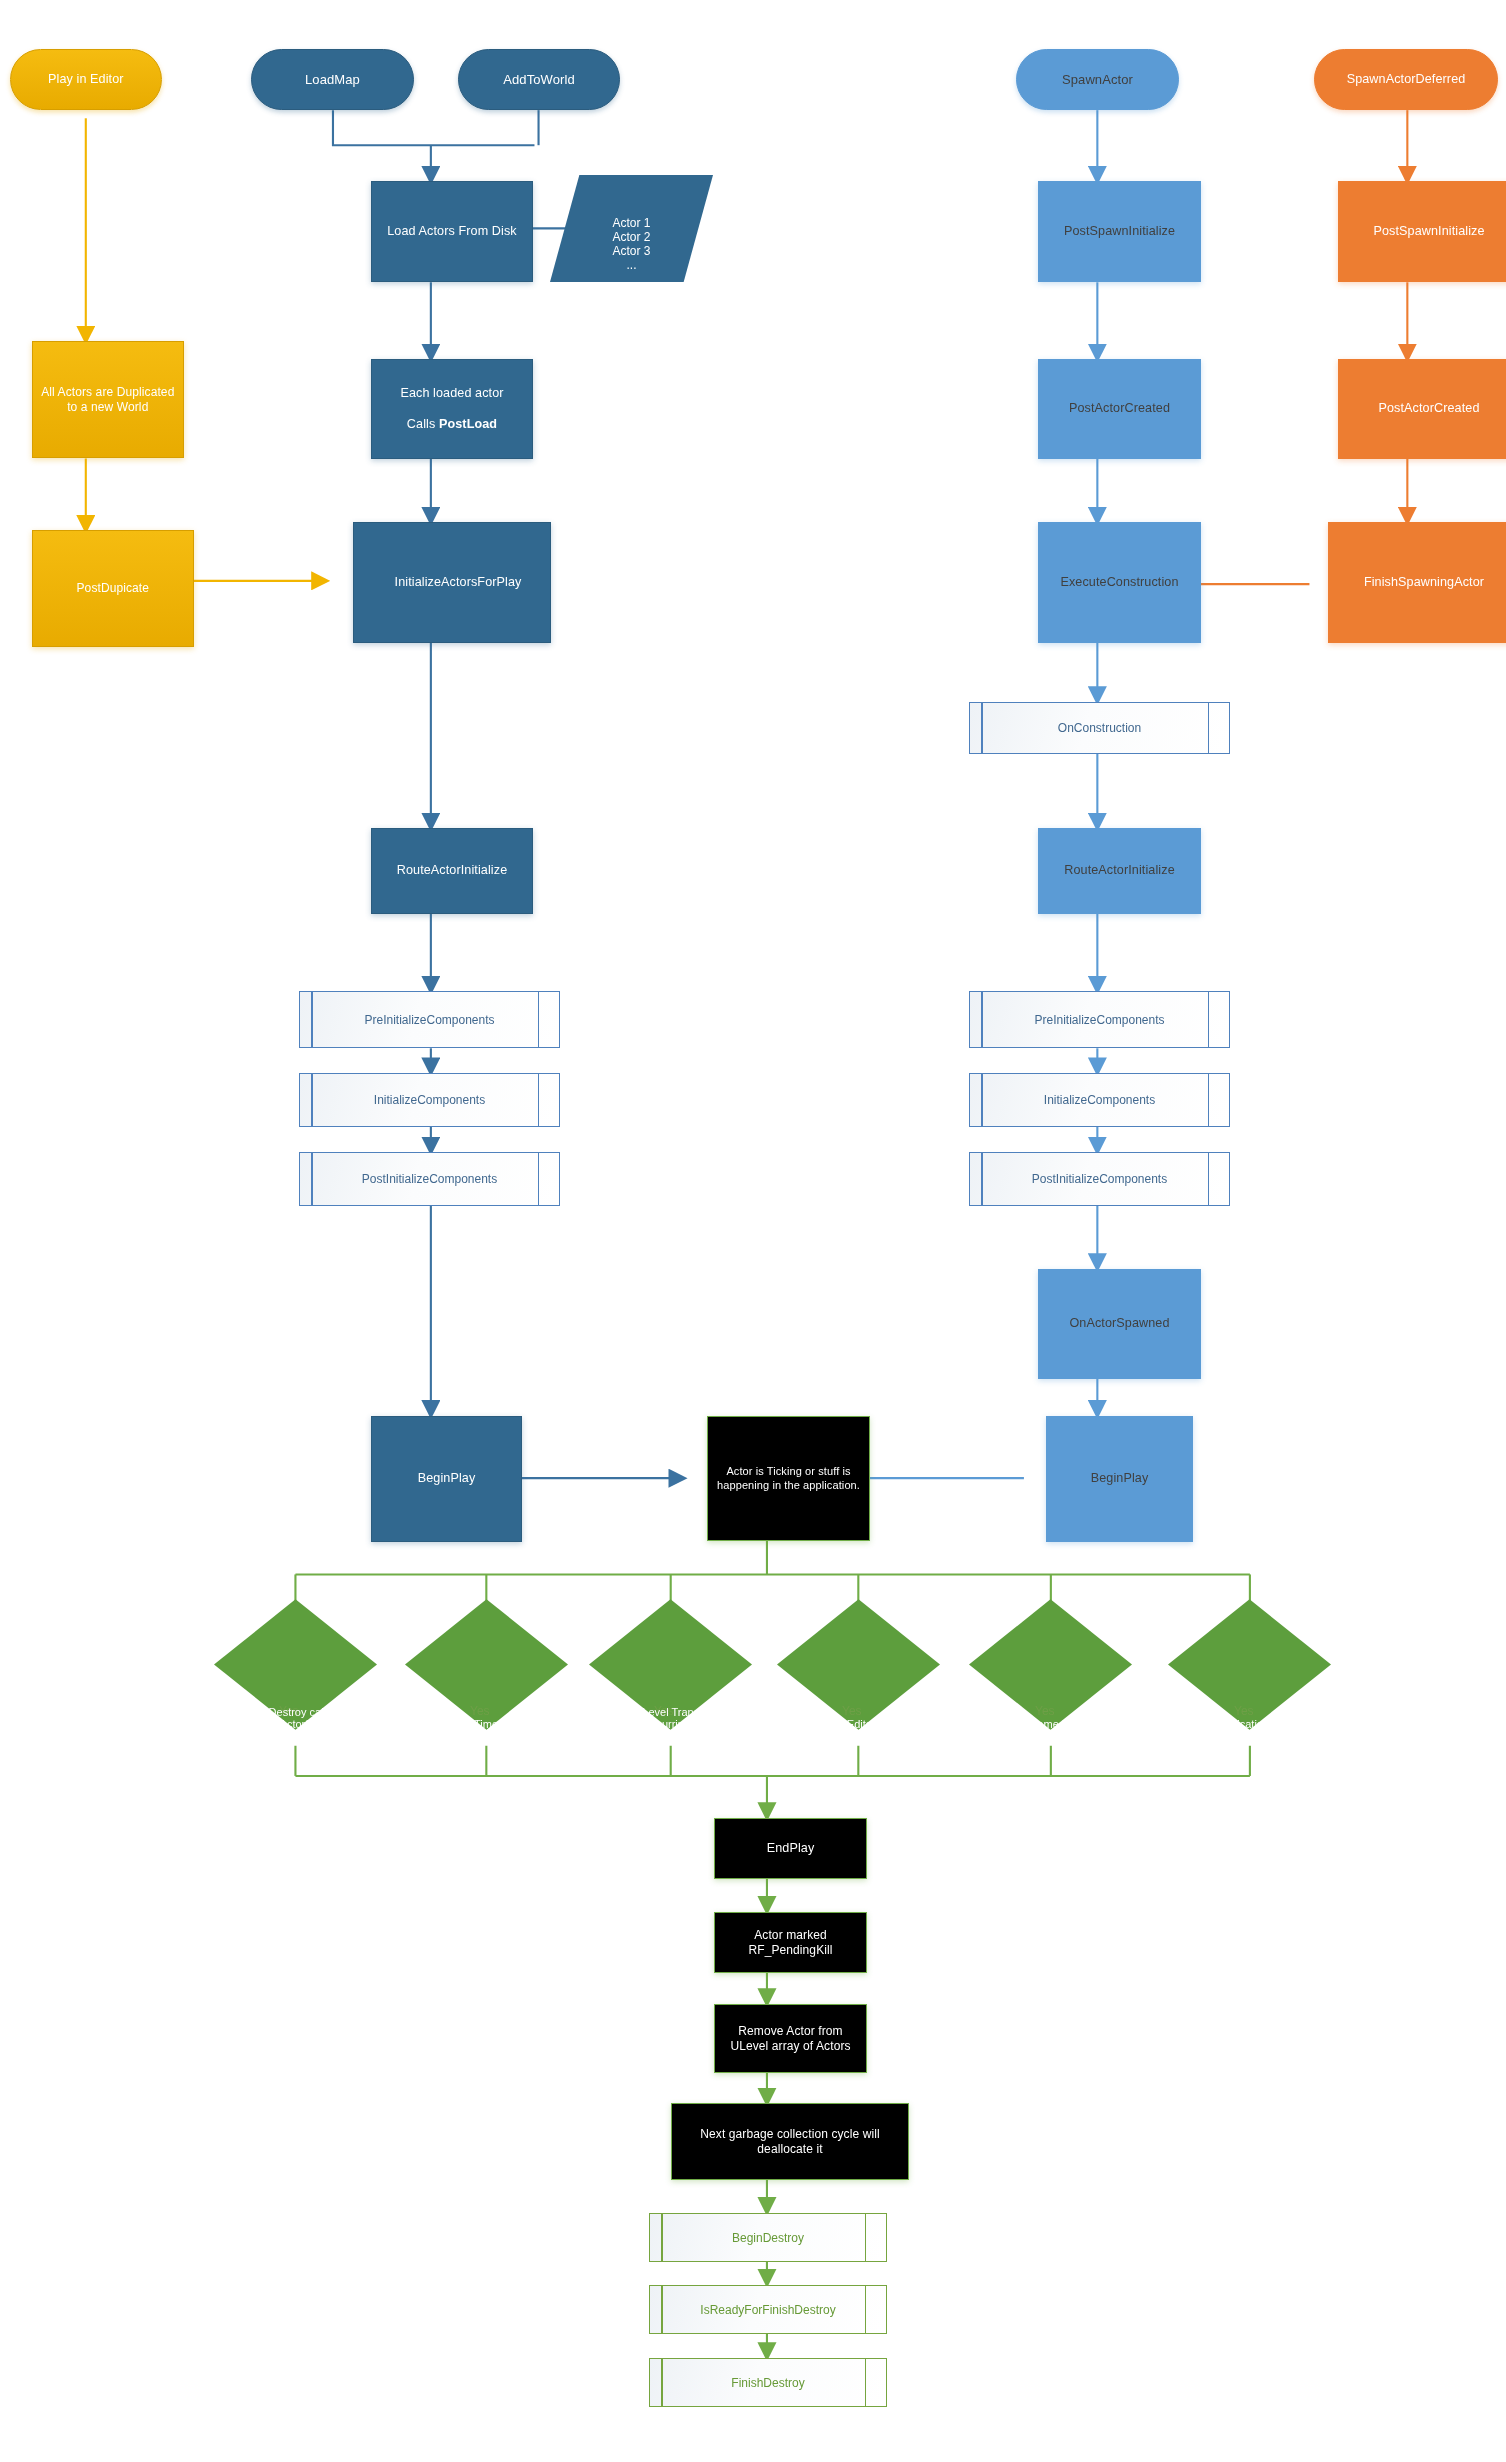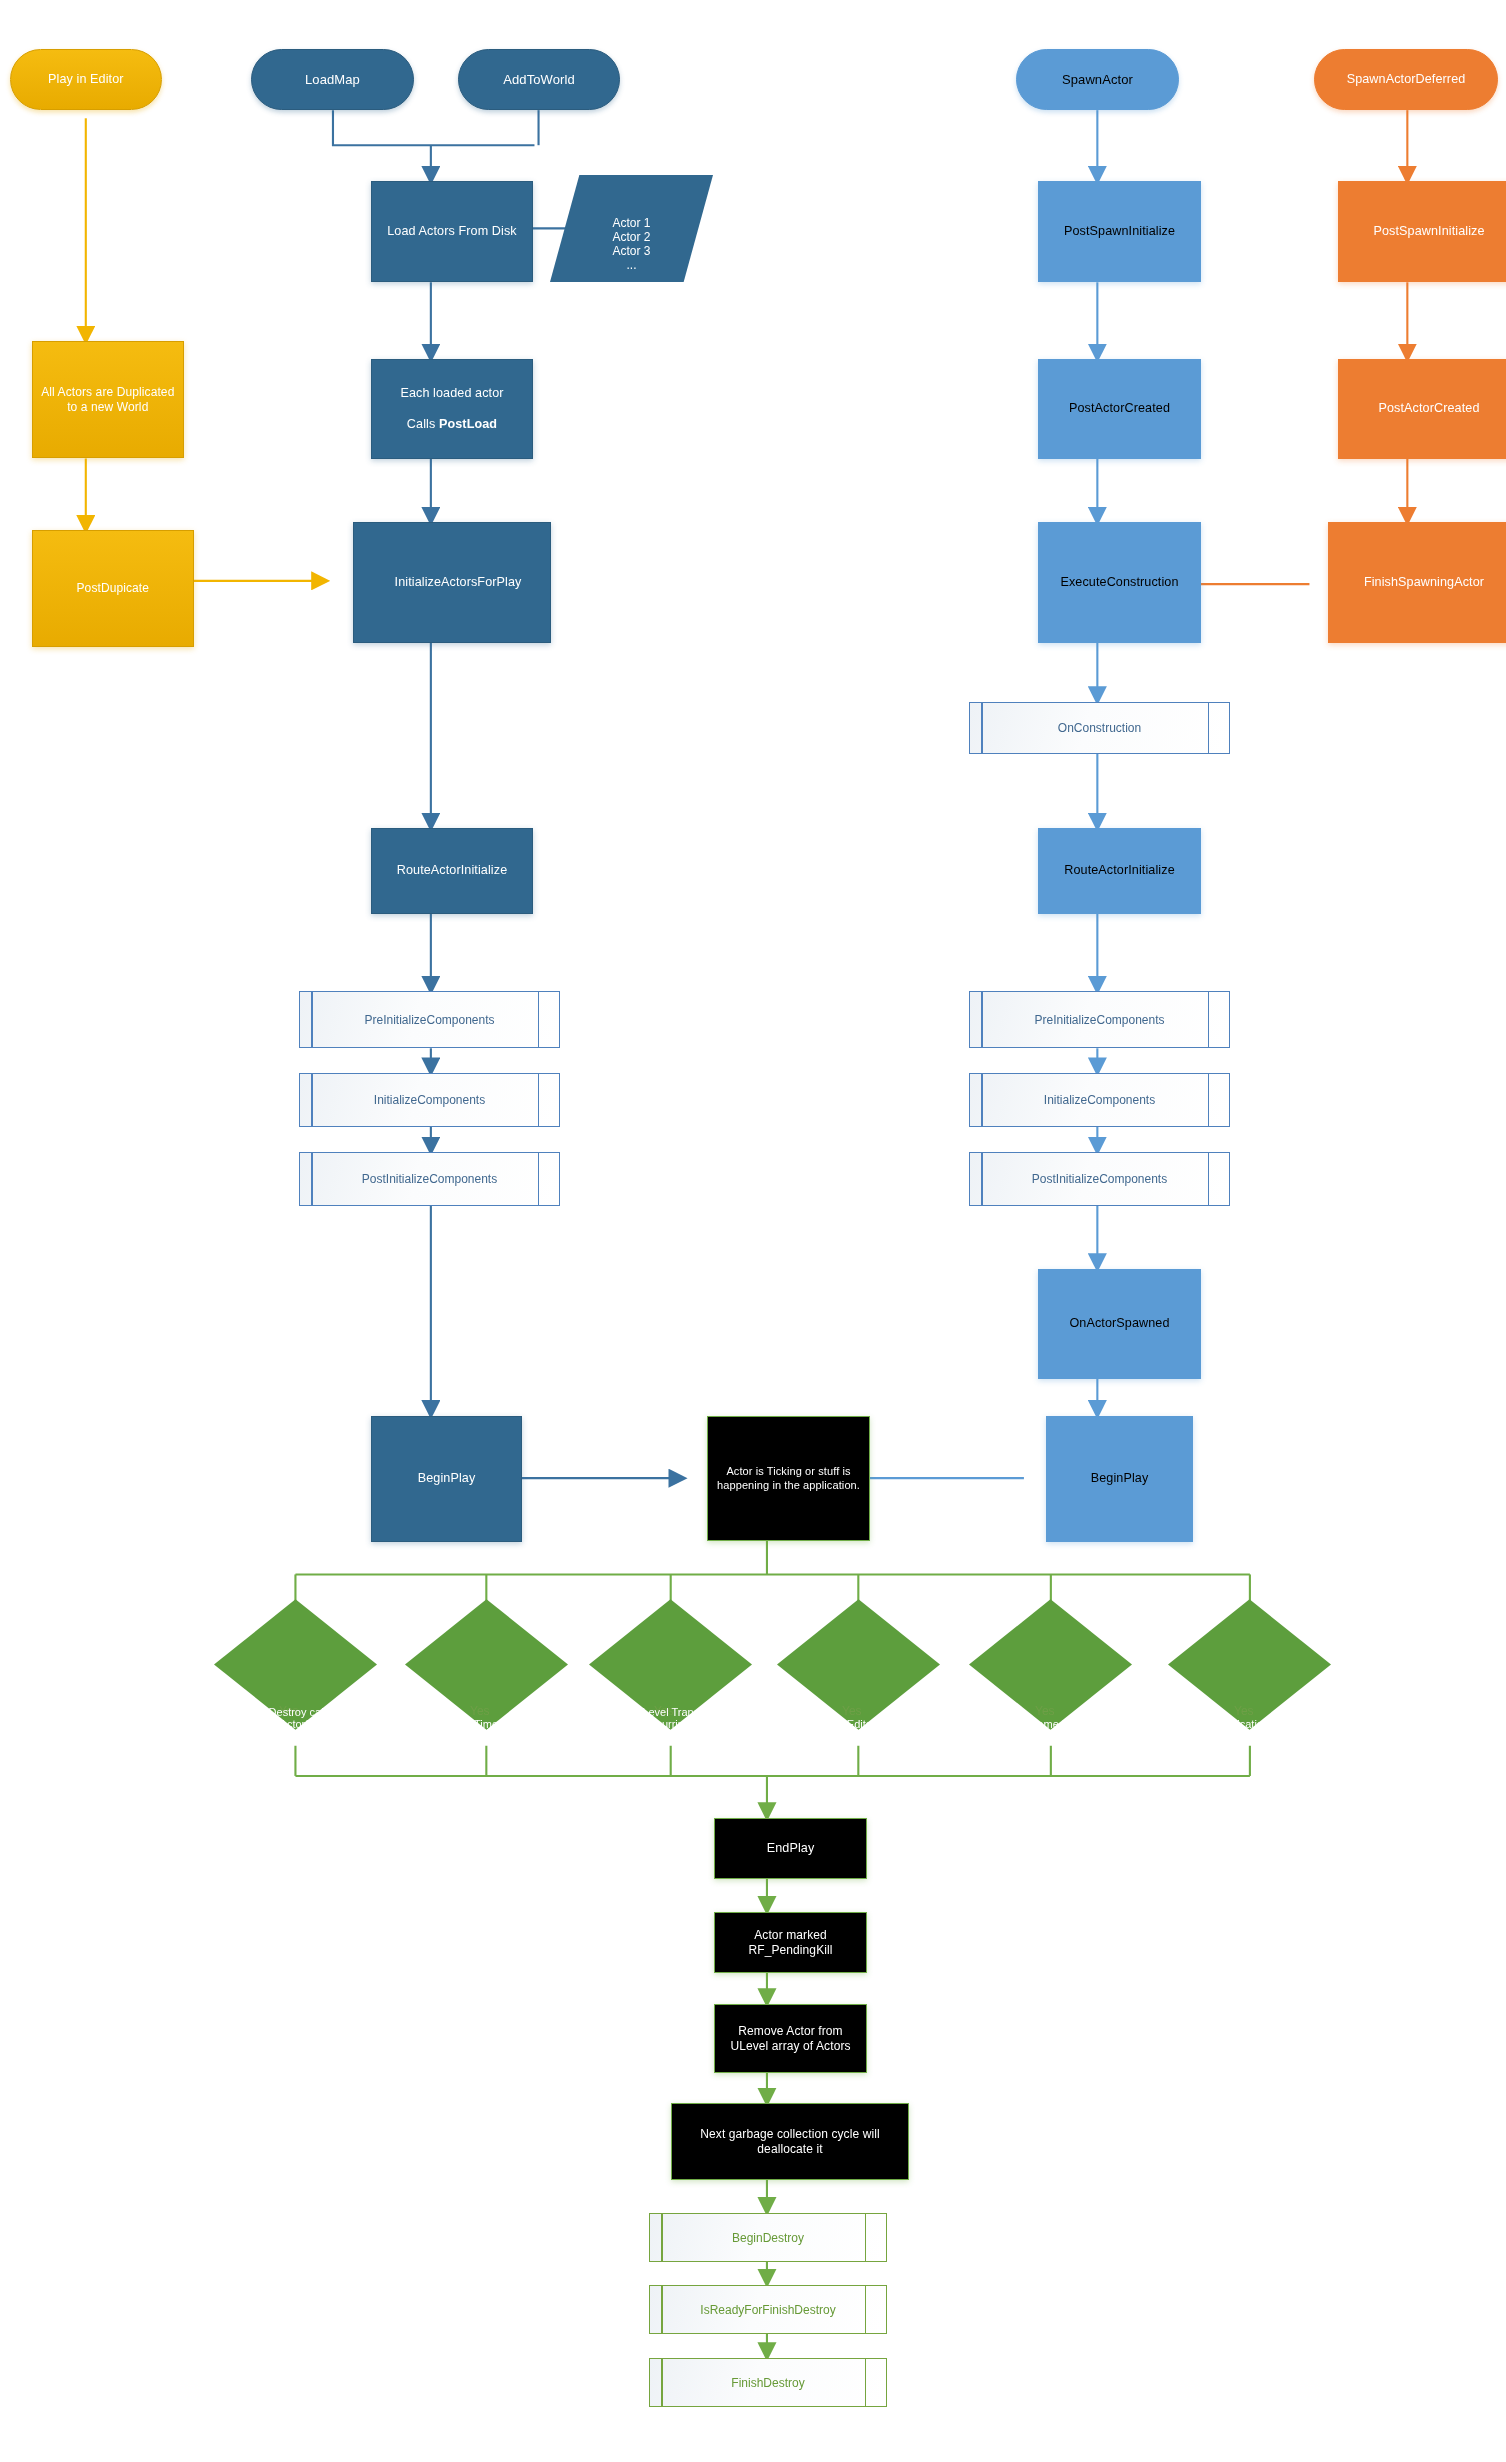--- a/index.html
+++ b/index.html
@@ -7,21 +7,21 @@
   #stage{position:relative;width:1507px;height:2462px;background:#fff;overflow:hidden;}
   #wires{position:absolute;left:0;top:0;width:1507px;height:2462px;pointer-events:none;}
 
   .node{position:absolute;box-sizing:border-box;display:flex;align-items:center;justify-content:center;
         text-align:center;line-height:1.22;letter-spacing:0.1px;}
   .node span{display:block;padding:0 4.9px;}
 
   
   .dark-blue{background:#31688f;color:#fff;border:0.8px solid #2b5c7e;
              box-shadow:0 2.4px 5.7px rgba(49,104,143,.30);}
-  .mid-blue{background:#5b9bd5;color:#000000;border:0.8px solid #5b9bd5;
+  .mid-blue{background:#5b9bd5;color:#404040;border:0.8px solid #5b9bd5;
             box-shadow:0 2.4px 5.7px rgba(91,155,213,.30);}
   .yellow{background:linear-gradient(180deg,#f5bc10 0%,#e8ab00 100%);color:#fff;border:0.8px solid #d79e00;
           box-shadow:0 2.4px 5.7px rgba(232,171,0,.33);}
   .orange{background:#ed7d31;color:#fff;border:0.8px solid #ed7d31;
           box-shadow:0 2.4px 5.7px rgba(237,125,49,.30);}
   .green{background:#000000;color:#fff;border:0.8px solid #70ad47;
          box-shadow:0 2.4px 5.7px rgba(112,173,71,.30);}
 
   
   .stadium{border-radius:815px;}

